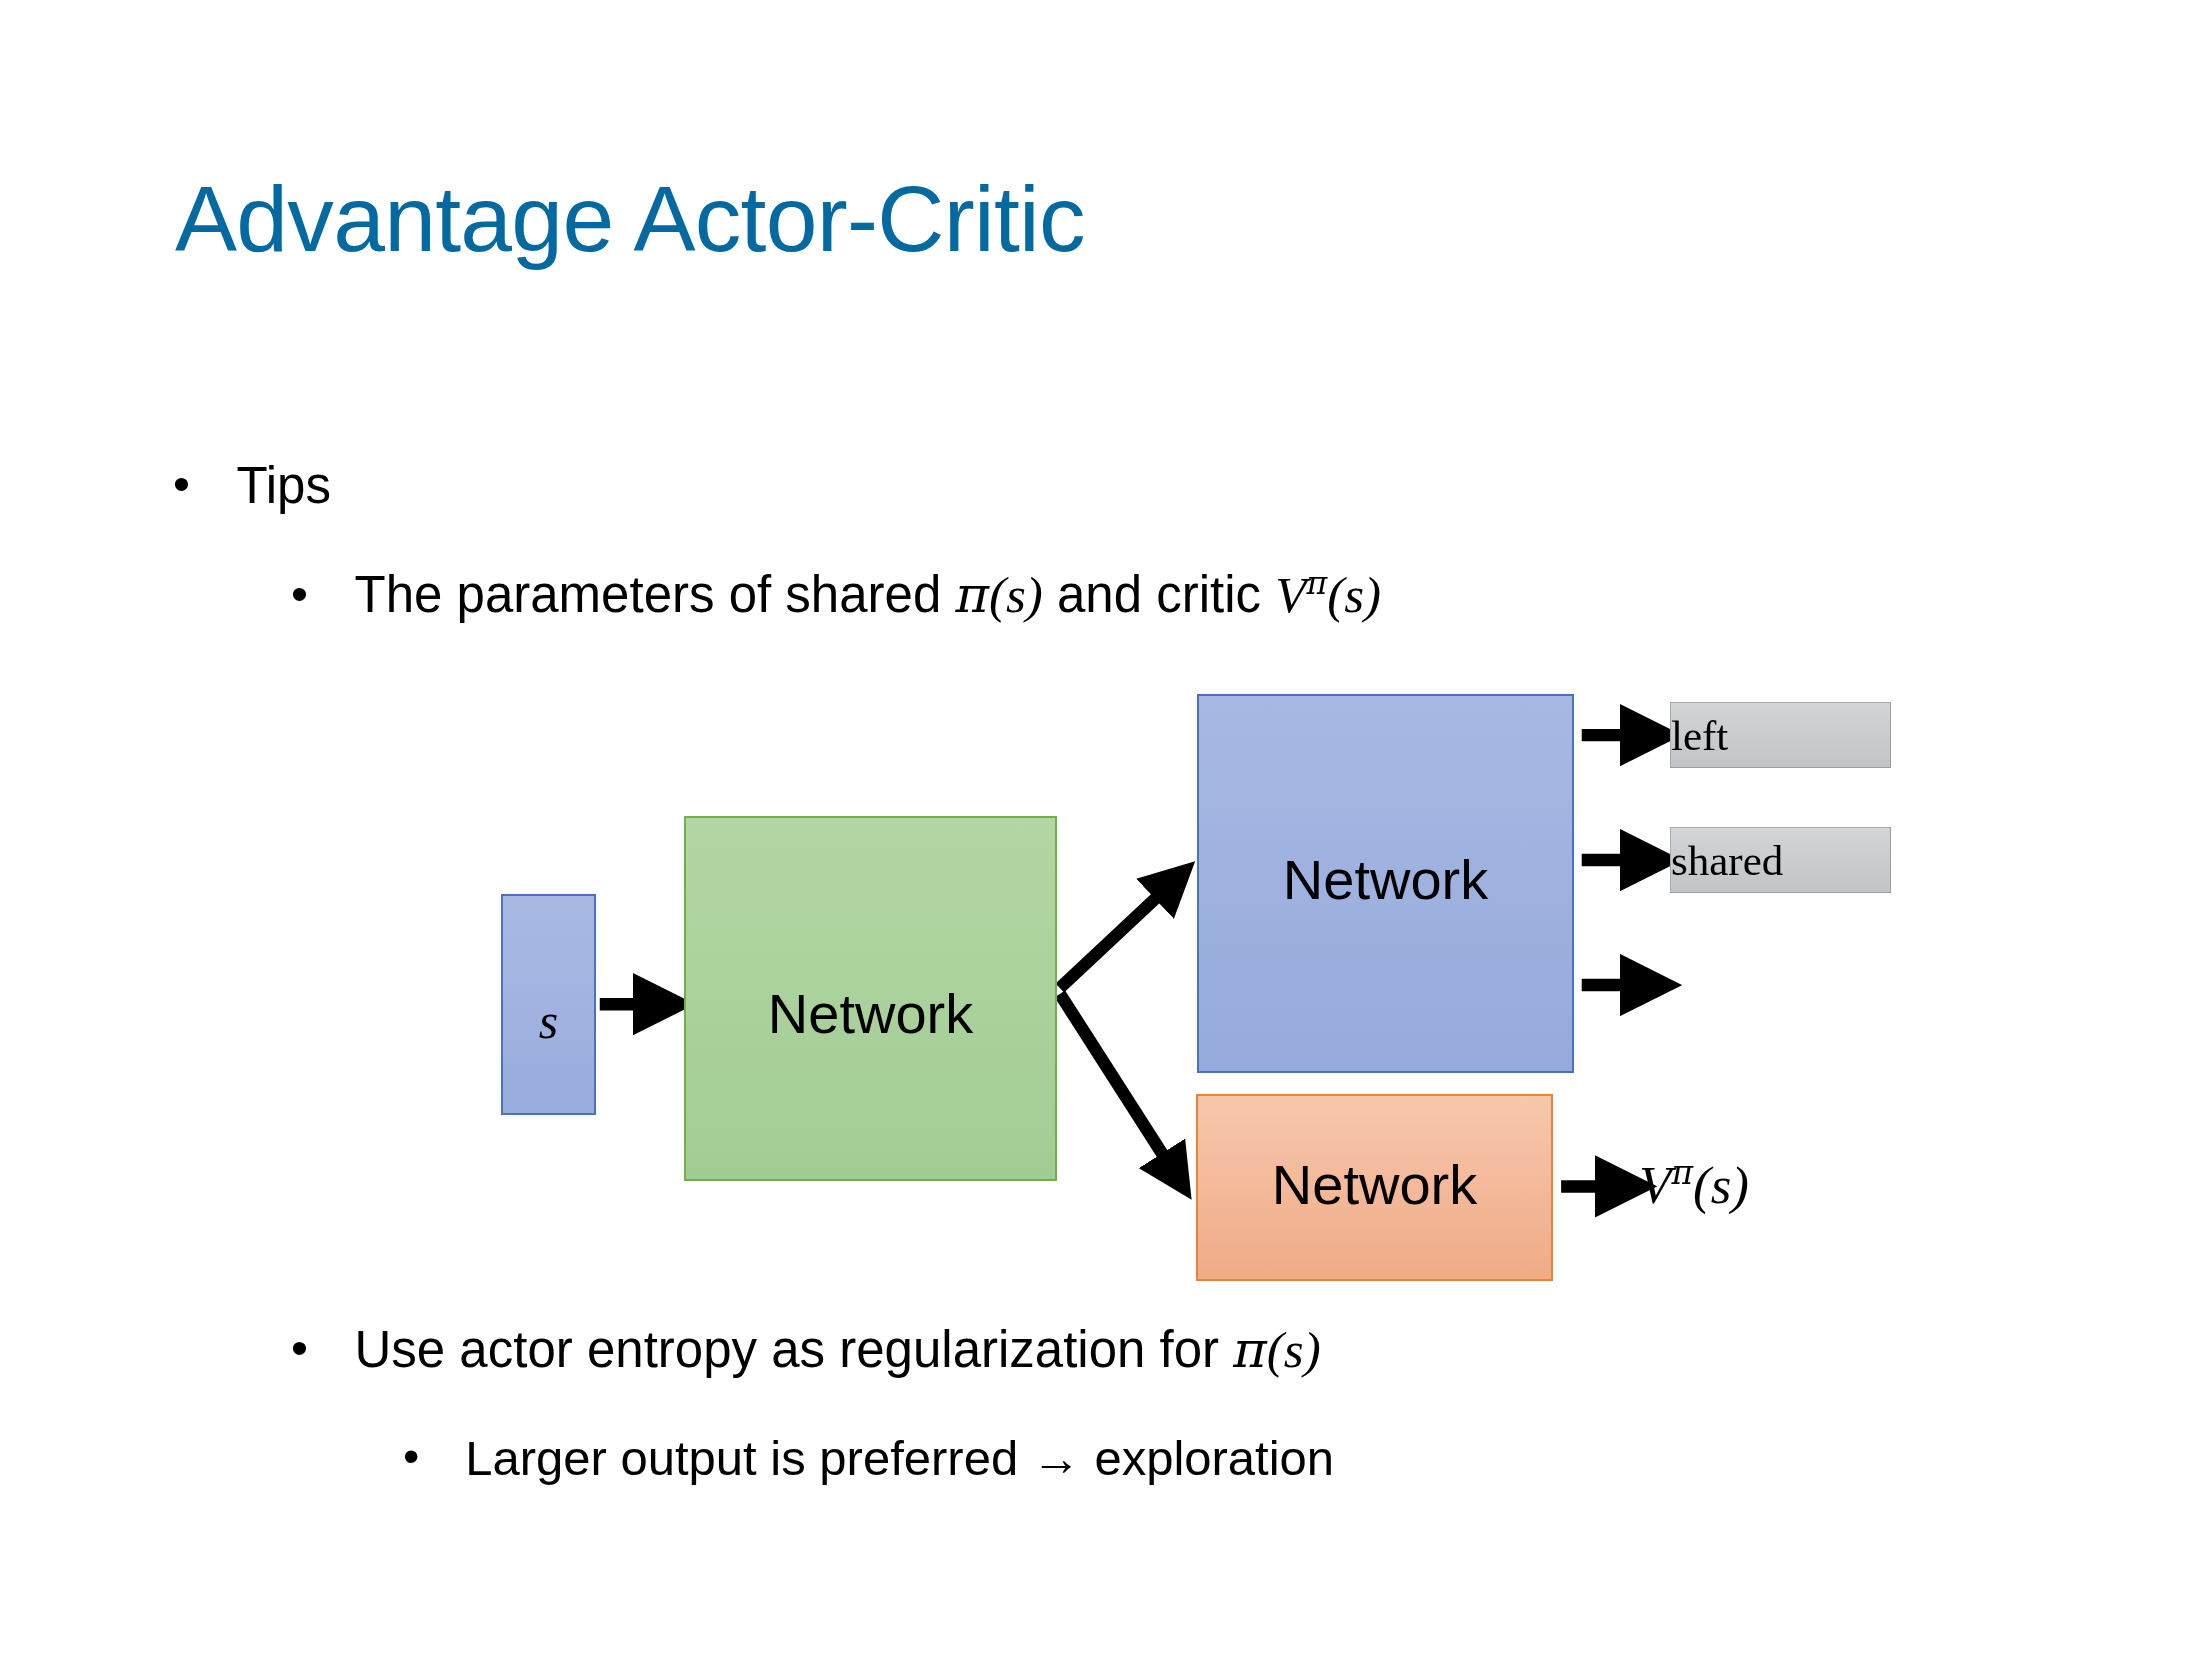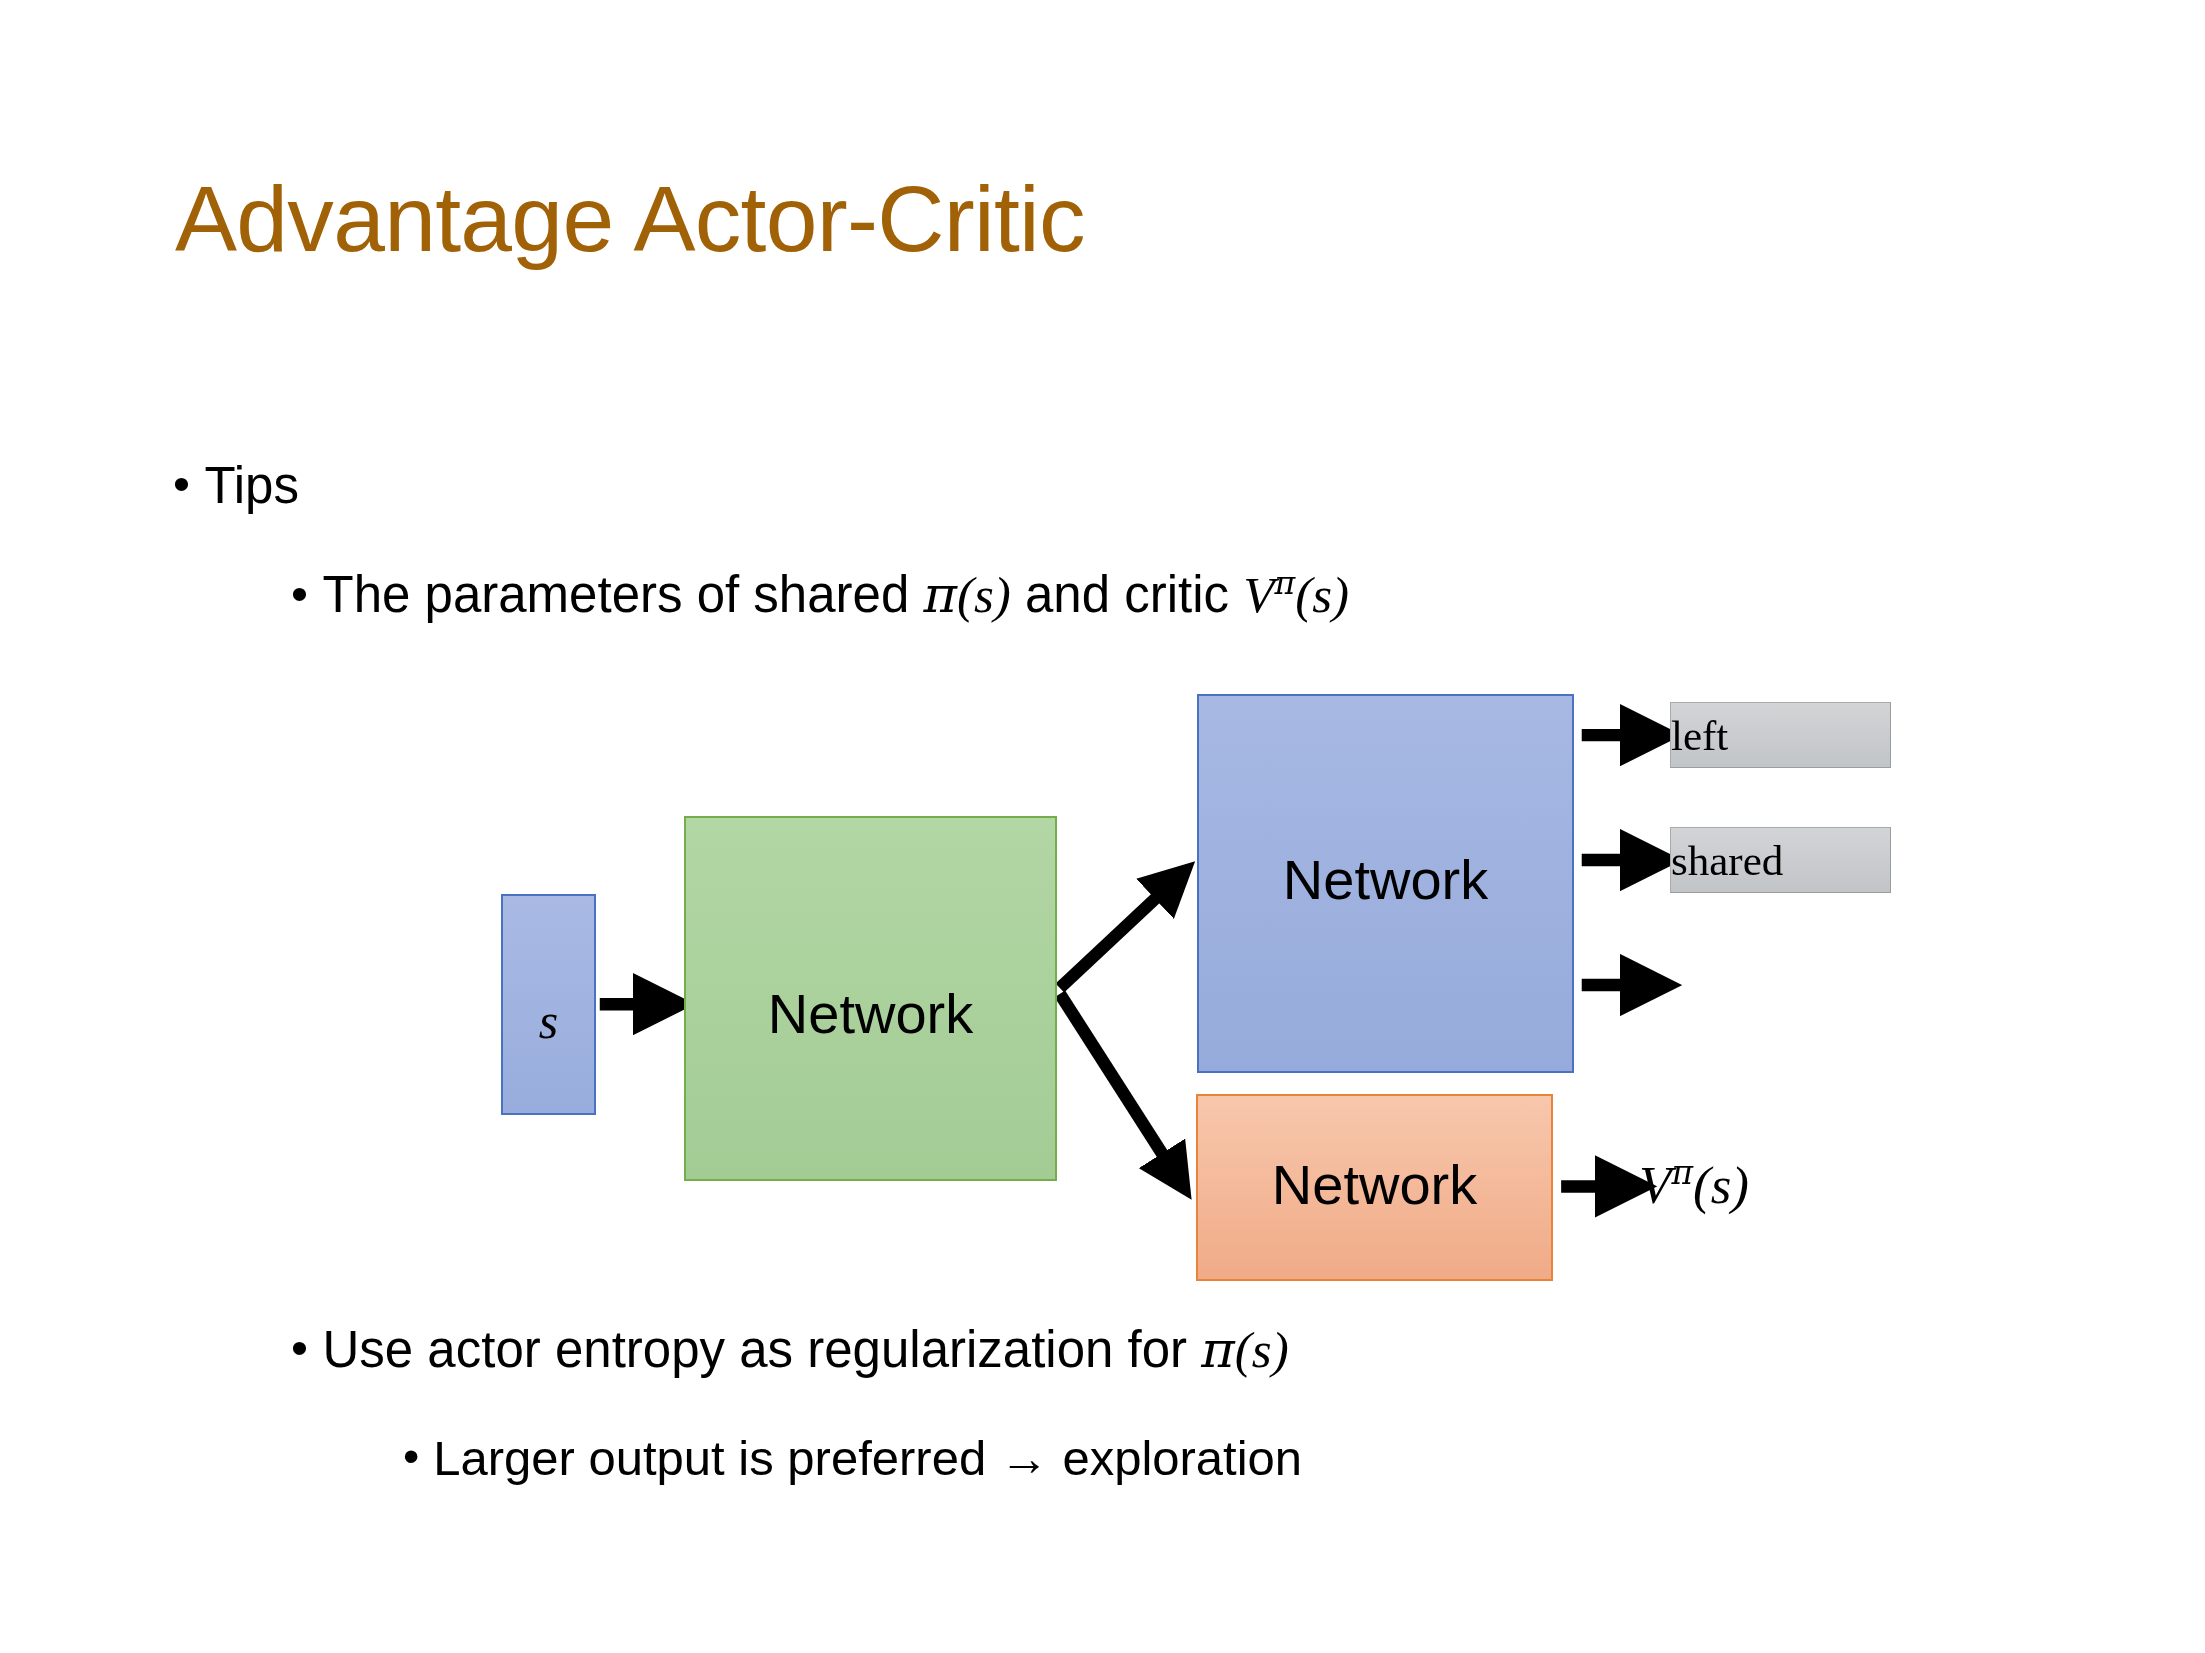--- a/index.html
+++ b/index.html
@@ -18,21 +18,21 @@
 
   
   #slide-title {
     position: absolute;
     left: 175px;
     top: 171px;
     font-size: 93px;
     line-height: 1.05;
     font-weight: 400;
     letter-spacing: -0.7px;
-    color: #a16207;
+    color: #0369a1;
     white-space: nowrap;
   }
 
   
   .bullet {
     position: absolute;
     display: flex;
     align-items: flex-start;
     white-space: nowrap;
   }
@@ -40,20 +40,21 @@
     display: inline-block;
     font-size: 0.95em;
     line-height: 1;
     margin-right: 0.30em;
     position: relative;
     top: 0.06em;
   }
   .bullet-text {
     display: inline-block;
     white-space: nowrap;
+    margin-left: 32px;
   }
 
   #bullet-tips {
     left: 173px;
     top: 456px;
     font-size: 51px;
   }
   #bullet-params {
     left: 291px;
     top: 566px;

